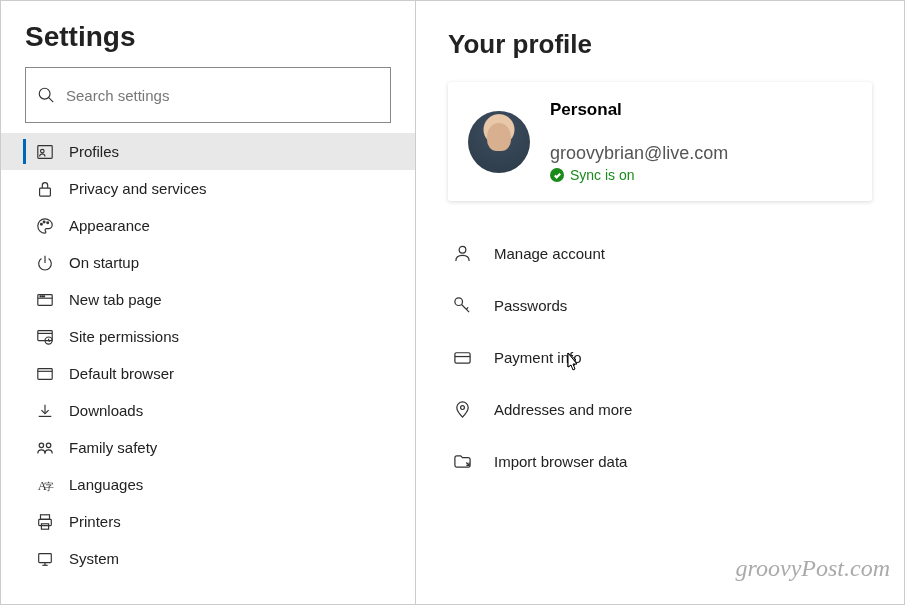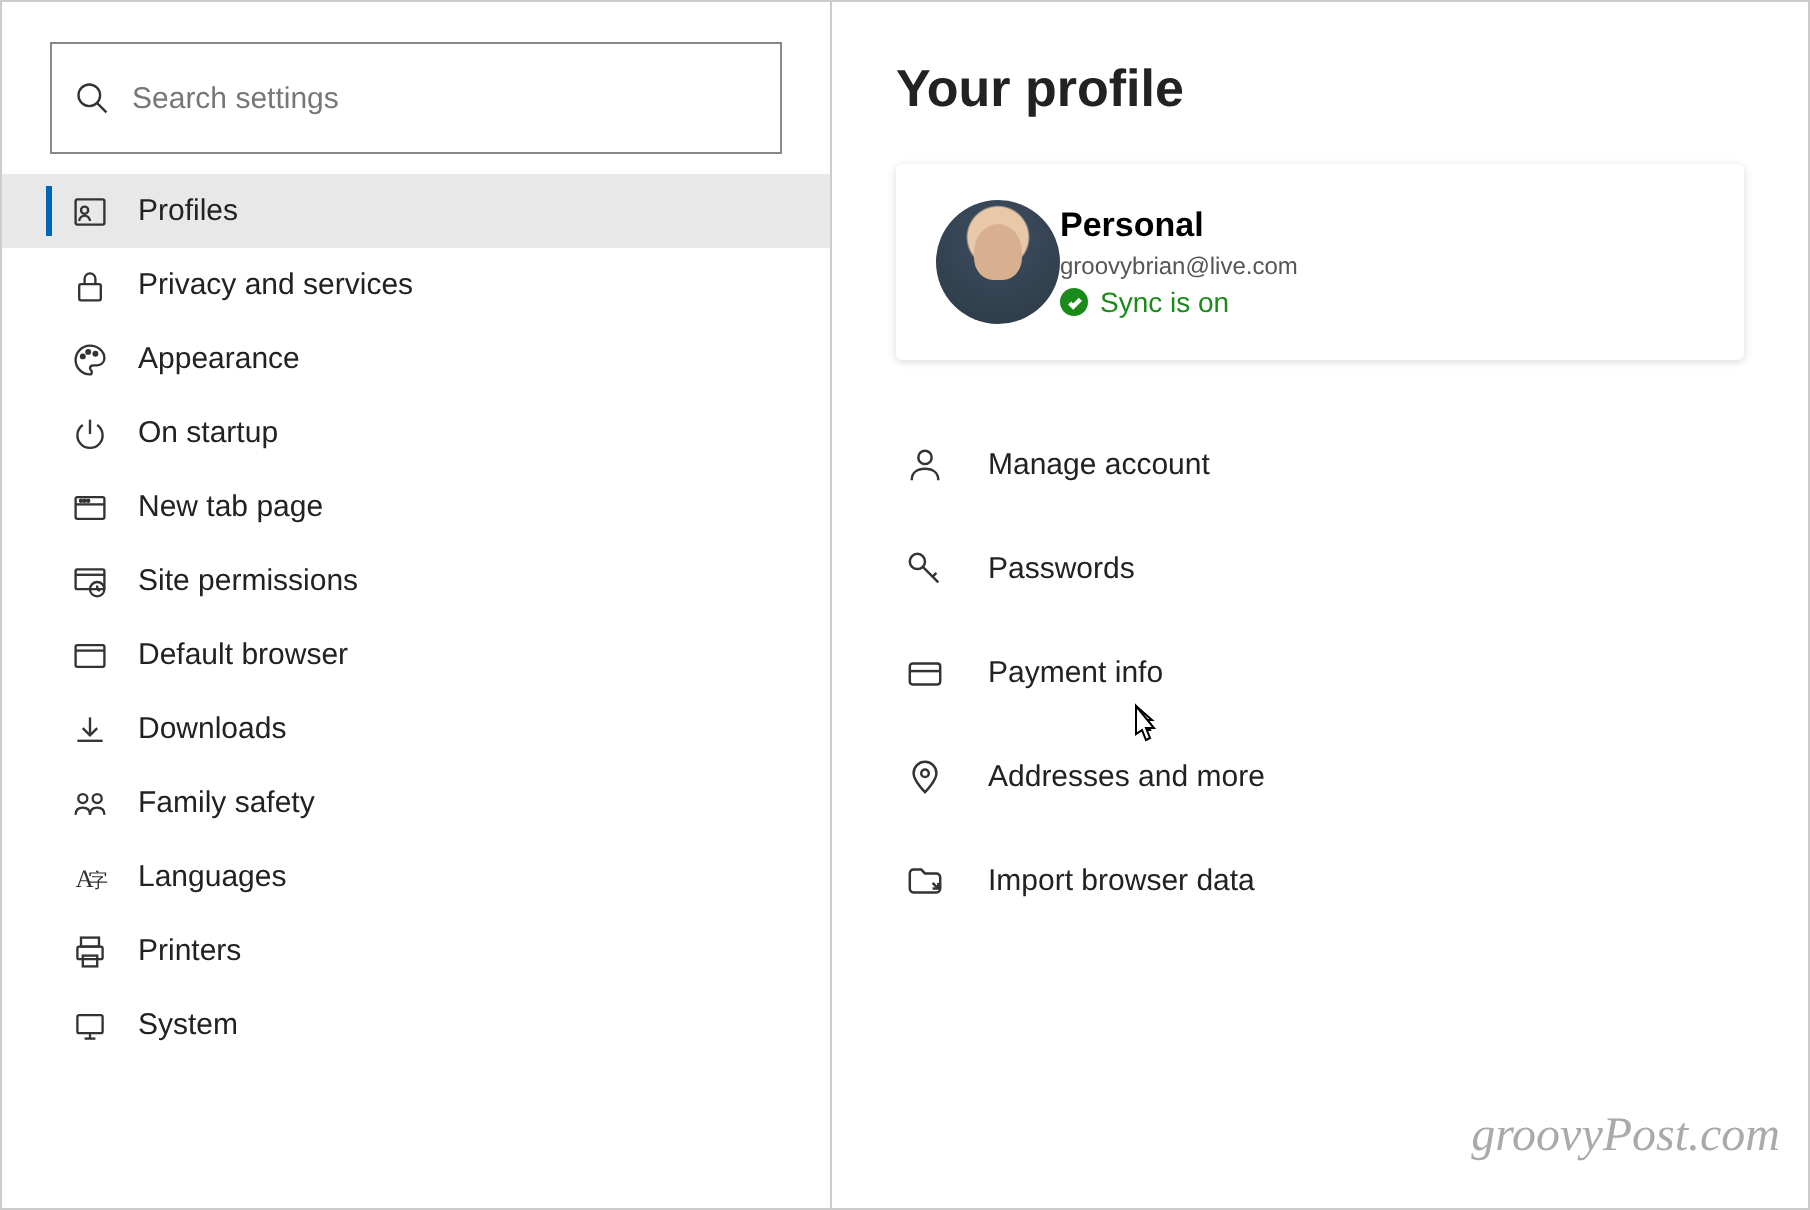--- a/index.html
+++ b/index.html
@@ -88,41 +88,42 @@
       color: #222;
       margin-bottom: 22px;
     }
     .profile-card {
       background: #fff;
       border-radius: 3px;
       box-shadow: 0 1px 4px rgba(0,0,0,0.15);
       padding: 18px 20px;
       display: flex;
       align-items: center;
+      gap: 20px;
       margin-bottom: 26px;
     }
     .avatar {
       width: 62px;
       height: 62px;
       border-radius: 50%;
       background: radial-gradient(circle at 50% 30%, #e8c8a8 0%, #e8c8a8 28%, #384858 30%, #2a3a48 100%);
       flex-shrink: 0;
       position: relative;
       overflow: hidden;
     }
     .avatar::after{
       content:"";
       position:absolute;
       left:19px; top:12px; width:24px; height:28px;
       background:#d8b090;
       border-radius:50% 50% 40% 40%;
     }
     .profile-info { display: flex; flex-direction: column; gap: 3px; }
     .profile-name { font-size: 17px; font-weight: 600; }
-    .profile-email { font-size: 12px; color: #555; }
+    .profile-email { font-size: 18px; color: #555; margin-top: 20px; }
     .sync-status { font-size: 14px; color: #1a8a1a; display: flex; align-items: center; gap: 6px; }
     .sync-check {
       width: 14px; height: 14px; border-radius: 50%;
       background: #1a8a1a; display:flex; align-items:center; justify-content:center;
     }
     .sync-check svg { width:9px; height:9px; stroke:#fff; stroke-width:2.5; fill:none; }
 
     .option-list { list-style: none; text-align: center; }
     .option-item {
       display: flex;
@@ -151,20 +152,21 @@
       color: #aaa;
       font-family: Georgia, serif;
       font-size: 24px;
       font-style: italic;
     }
   </style>
 </head>
 <body>
 
 <div class="sidebar">
+  <h1 class="settings-title">Settings</h1>
 
   <div class="search-box">
     <span class="nav-icon">
       <svg viewBox="0 0 20 20">
           <circle cx="8.5" cy="8.5" r="6"></circle>
           <line x1="13" y1="13" x2="18" y2="18"></line>
         </svg>
     </span>
     <input type="text" placeholder="Search settings" style="">
   </div>

